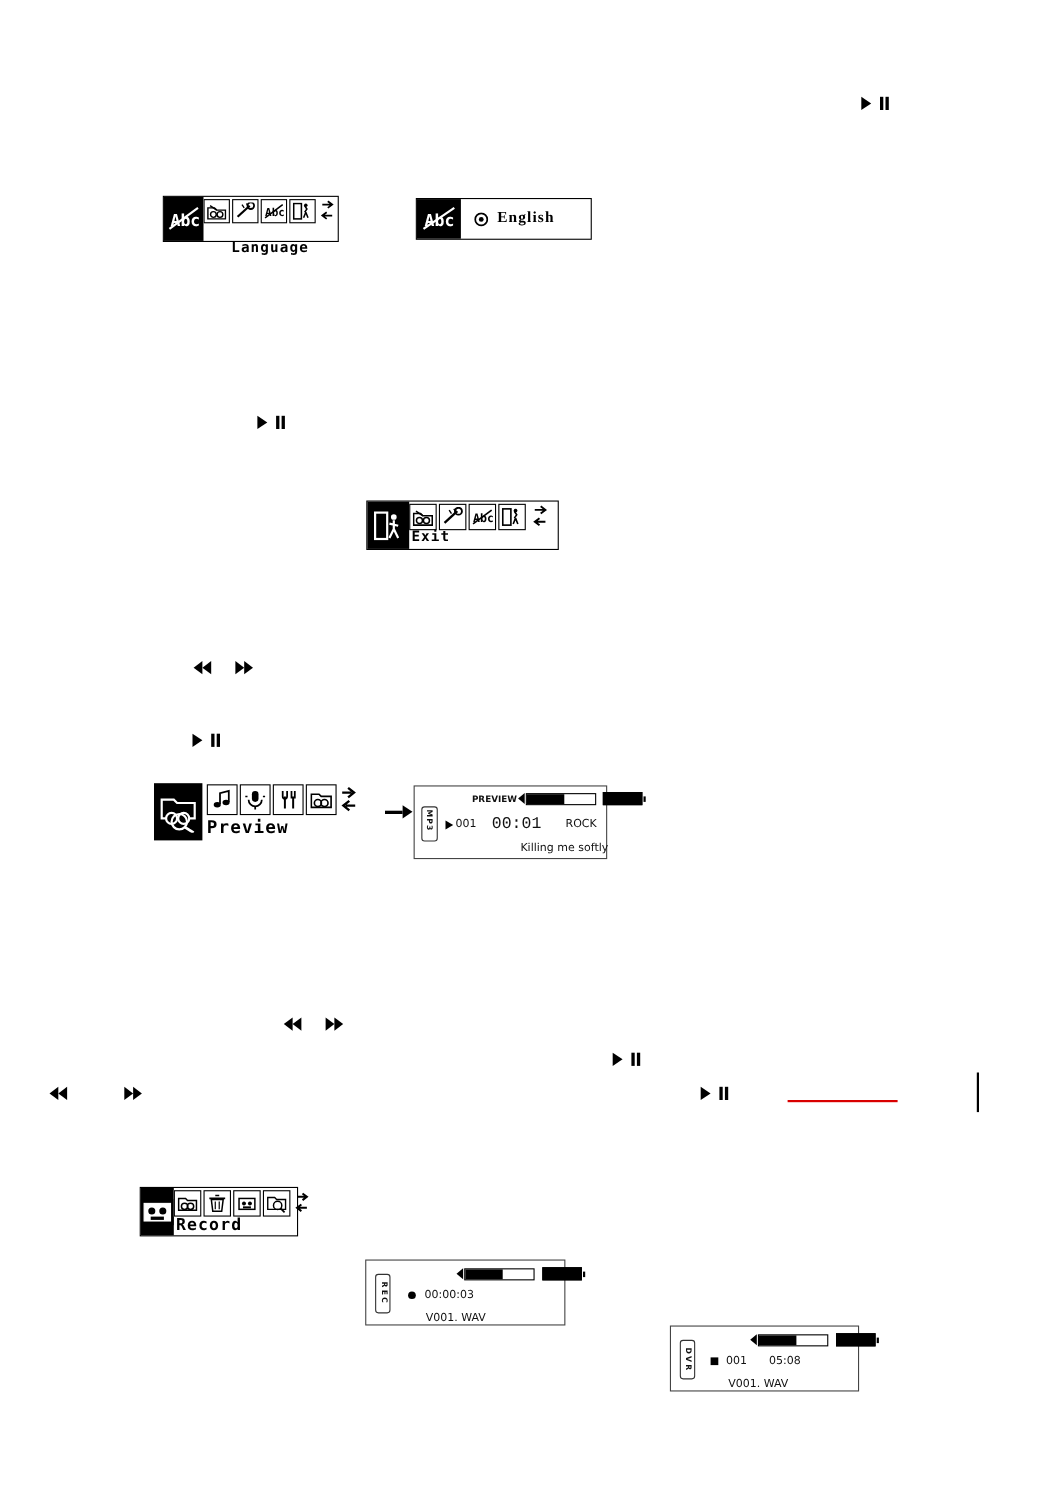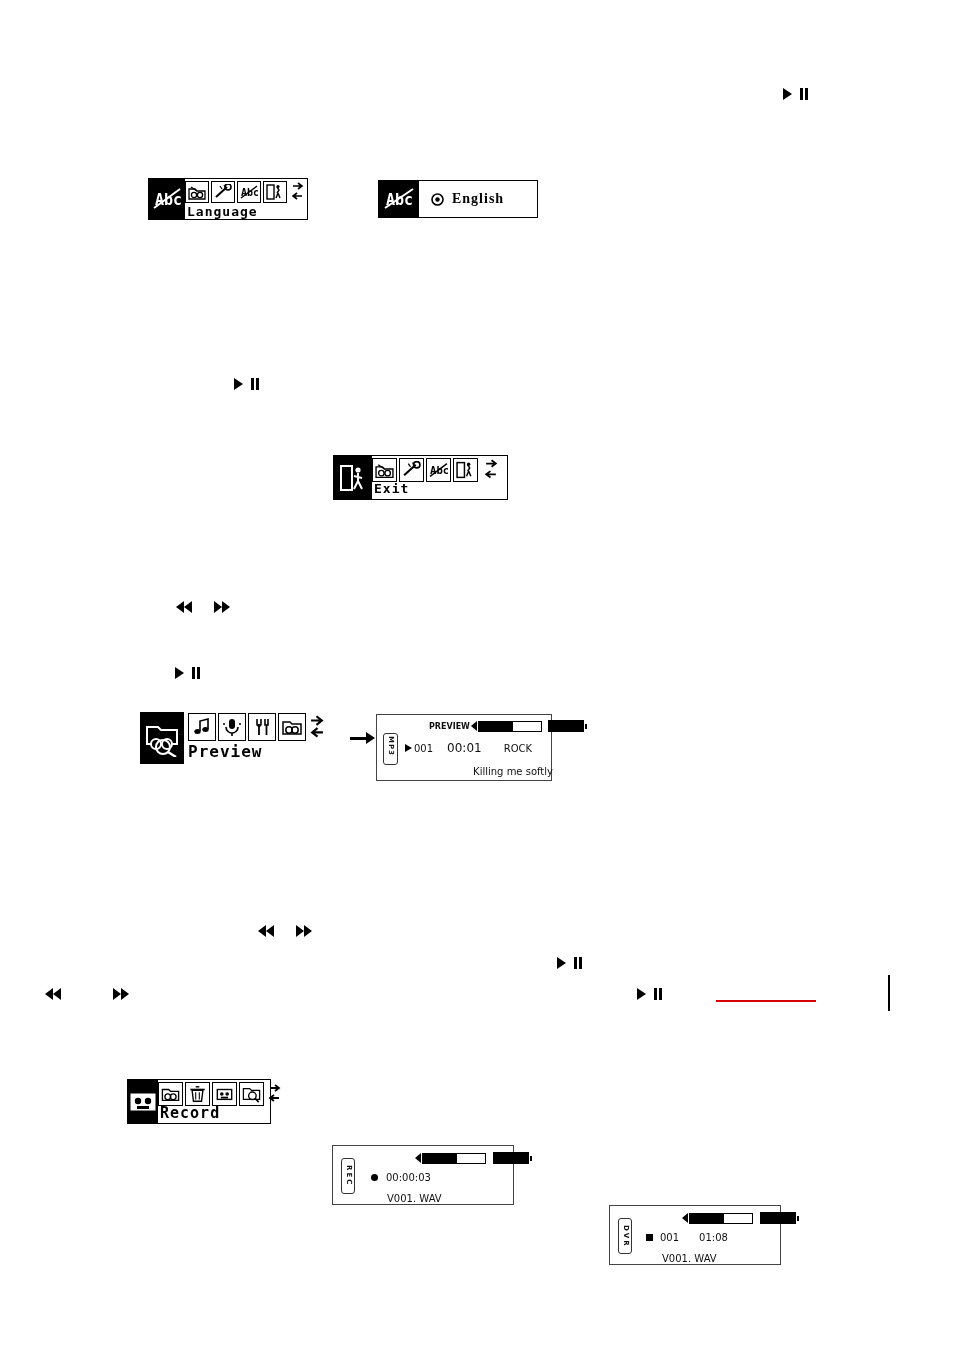--- a/index.html
+++ b/index.html
@@ -184,21 +184,21 @@
               <circle cx="12" cy="2.5" r="1.6" fill="#000"></circle>
             </svg>
         </span>
         <span class="nav-arrows">
           <svg width="13" height="20" viewBox="0 0 13 20">
               <path d="M2 4 h8 M7 1 l4 3 l-4 3" stroke="#000" stroke-width="1.6" fill="none"></path>
               <path d="M11 14 h-8 M6 11 l-4 3 l4 3" stroke="#000" stroke-width="1.6" fill="none"></path>
             </svg>
         </span>
       </div>
-      <div class="menu-label" style="font-size:13px;margin-left:2px;margin-top:2px;">Language</div>
+      <div class="menu-label" style="font-size:13px;margin-left:2px;margin-top:16px;text-align:center;">Language</div>
     </div>
   </div>
 </div>
 
 <div class="abs menu-strip" style="left:378px;top:180px;width:160px;height:38px;">
   <div class="inner" style="height:36px;">
     <div class="menu-sel" style="width:40px;height:36px;">
       <svg width="32" height="26" viewBox="0 0 32 26">
         <rect x="0" y="0" width="32" height="26" fill="#000"></rect>
         <text x="3" y="19" font-family="DejaVu Sans Mono, monospace" font-size="15" font-weight="bold" fill="#fff">Abc</text>
@@ -371,21 +371,21 @@
     </span>
     <span class="batt" style="margin-left:6px;">
       <span class="body"></span>
         <span class="tip"></span>
     </span>
   </div>
 
   <div class="abs" style="left:28px;top:26px;display:flex;align-items:center;width:140px;">
     <span class="play-sm"></span>
     <span class="lcd-text" style="font-size:10px;margin-left:2px;">001</span>
-    <span class="lcd-text" style="font-size:12px;margin-left:14px;">00:01</span>
+    <span class="lcd-text" style="font-size:15px;margin-left:14px;font-family:Liberation Mono, monospace;">00:01</span>
     <span class="lcd-text" style="font-size:10px;margin-left:22px;">ROCK</span>
   </div>
 
   <div class="abs" style="left:0;top:46px;width:176px;text-align:right;">
     <span class="lcd-text" style="font-size:10px;">Killing me softly</span>
   </div>
 </div>
 
 <div class="abs" style="left:258px;top:925px;display:flex;align-items:center;gap:22px;">
   <span class="g-rew">
@@ -521,18 +521,18 @@
         </span>
     </span>
     <span class="batt" style="margin-left:7px;">
       <span class="body"></span>
         <span class="tip"></span>
     </span>
   </div>
   <div class="abs" style="left:36px;top:26px;display:flex;align-items:center;">
     <span class="stop-sq"></span>
     <span class="lcd-text" style="font-size:10px;margin-left:7px;">001</span>
-    <span class="lcd-text" style="font-size:10px;margin-left:20px;">01:08</span>
+    <span class="lcd-text" style="font-size:10px;margin-left:20px;">05:08</span>
   </div>
   <div class="abs" style="left:52px;top:42px;">
     <span class="lcd-text" style="font-size:10px;">V001. WAV</span>
   </div>
 </div>
 
 </body></html>

